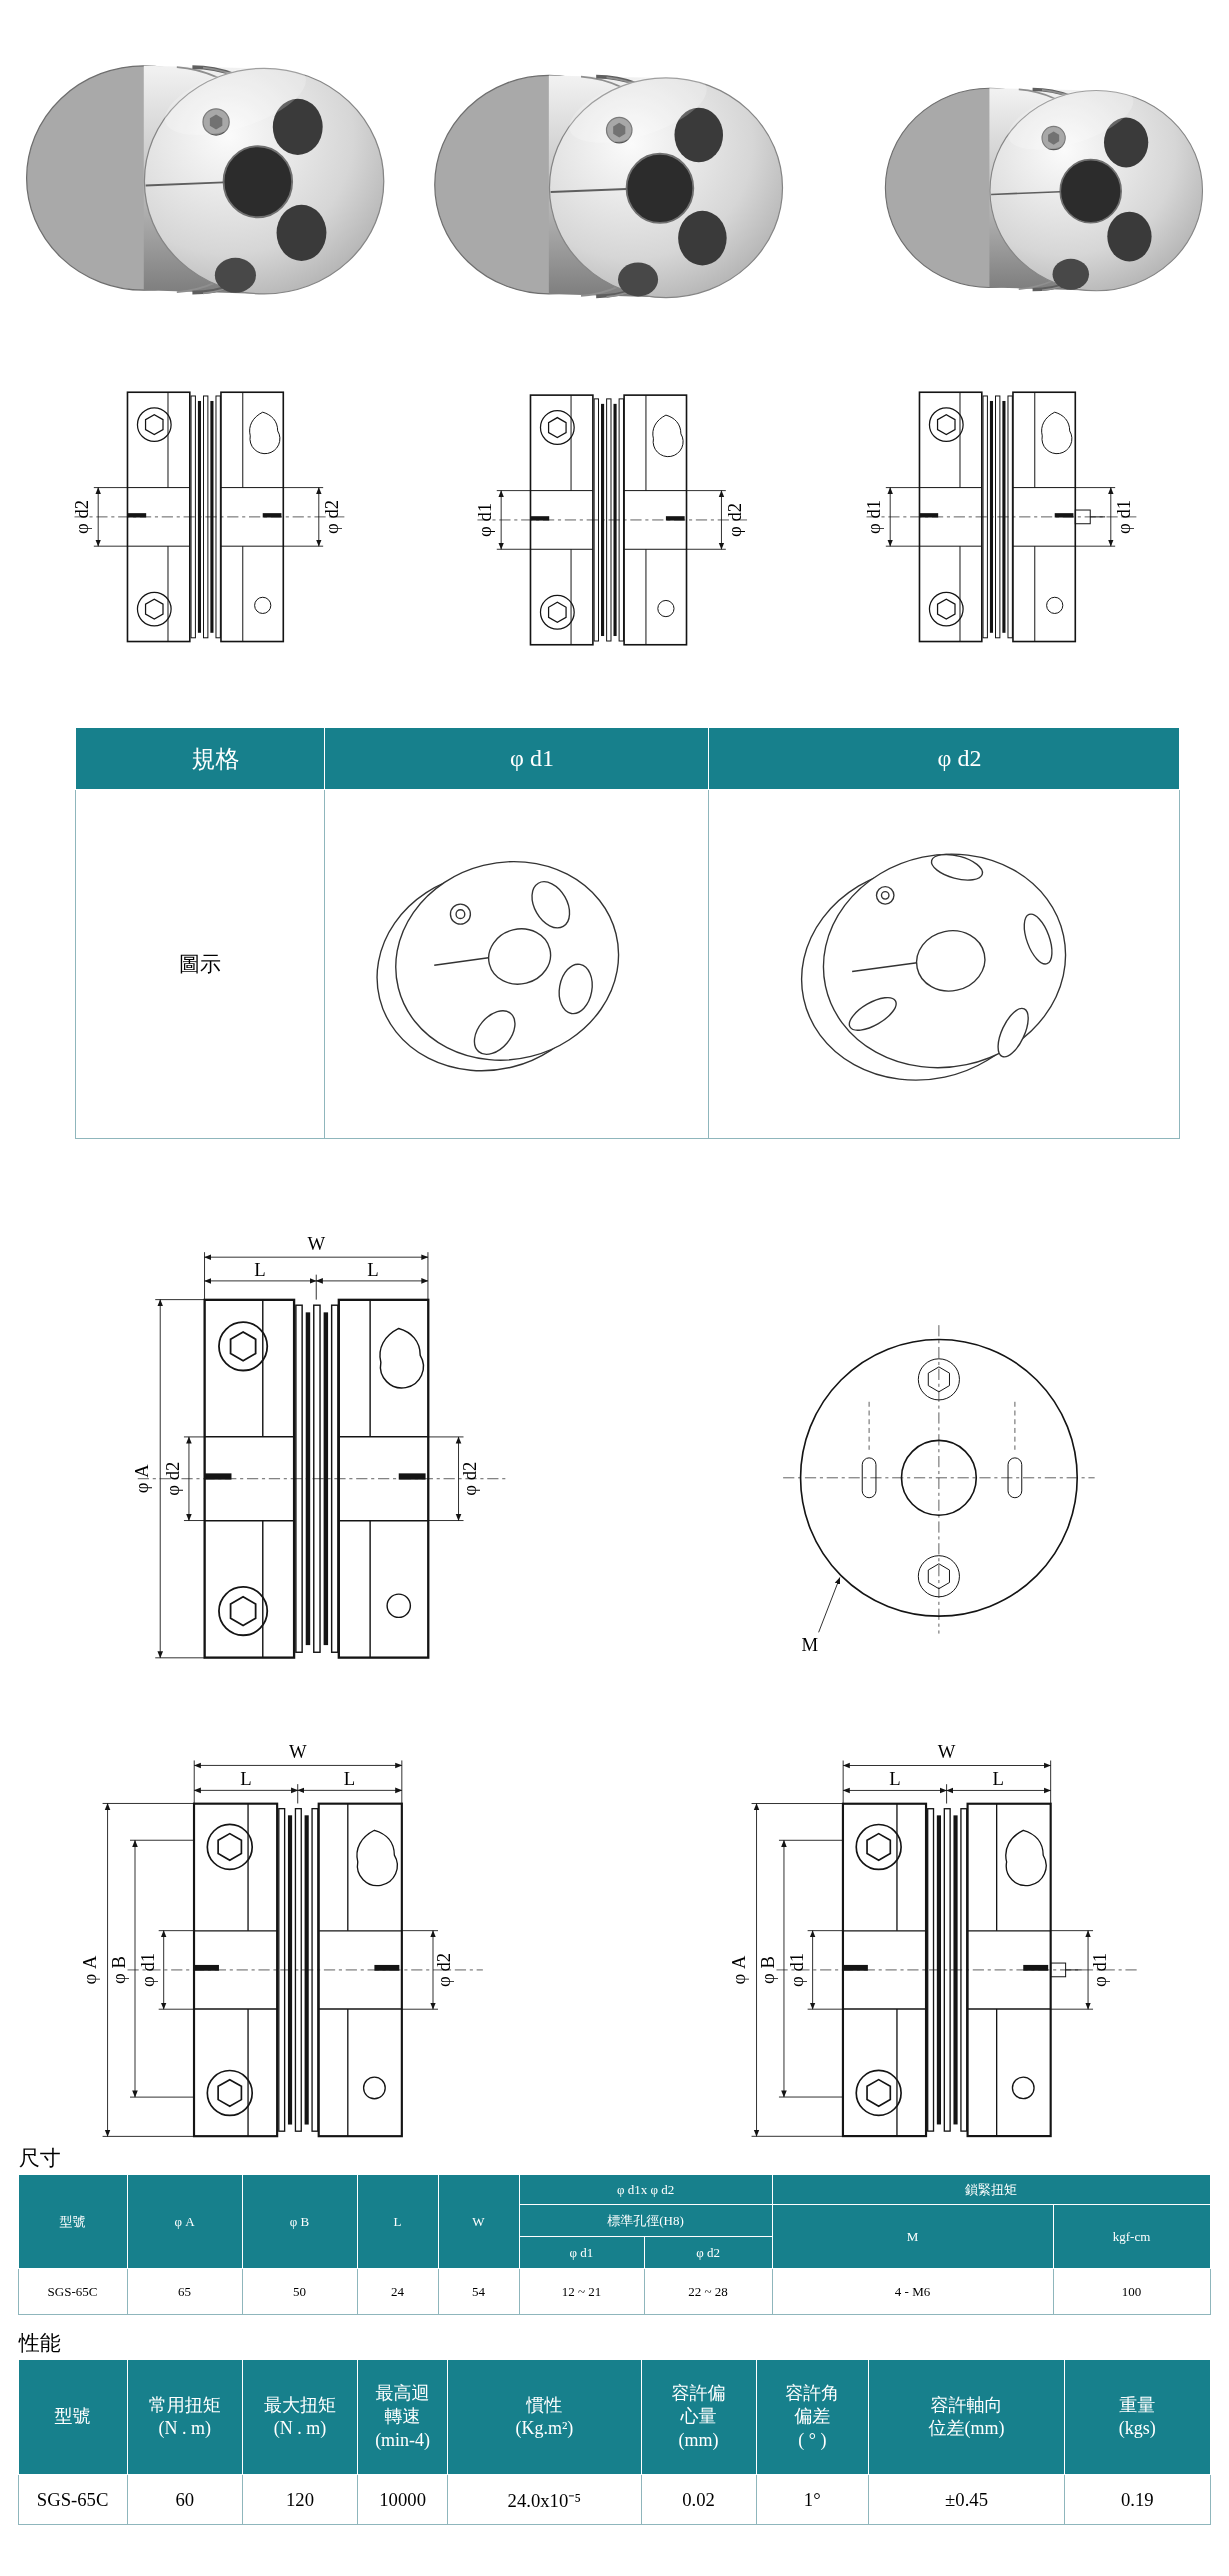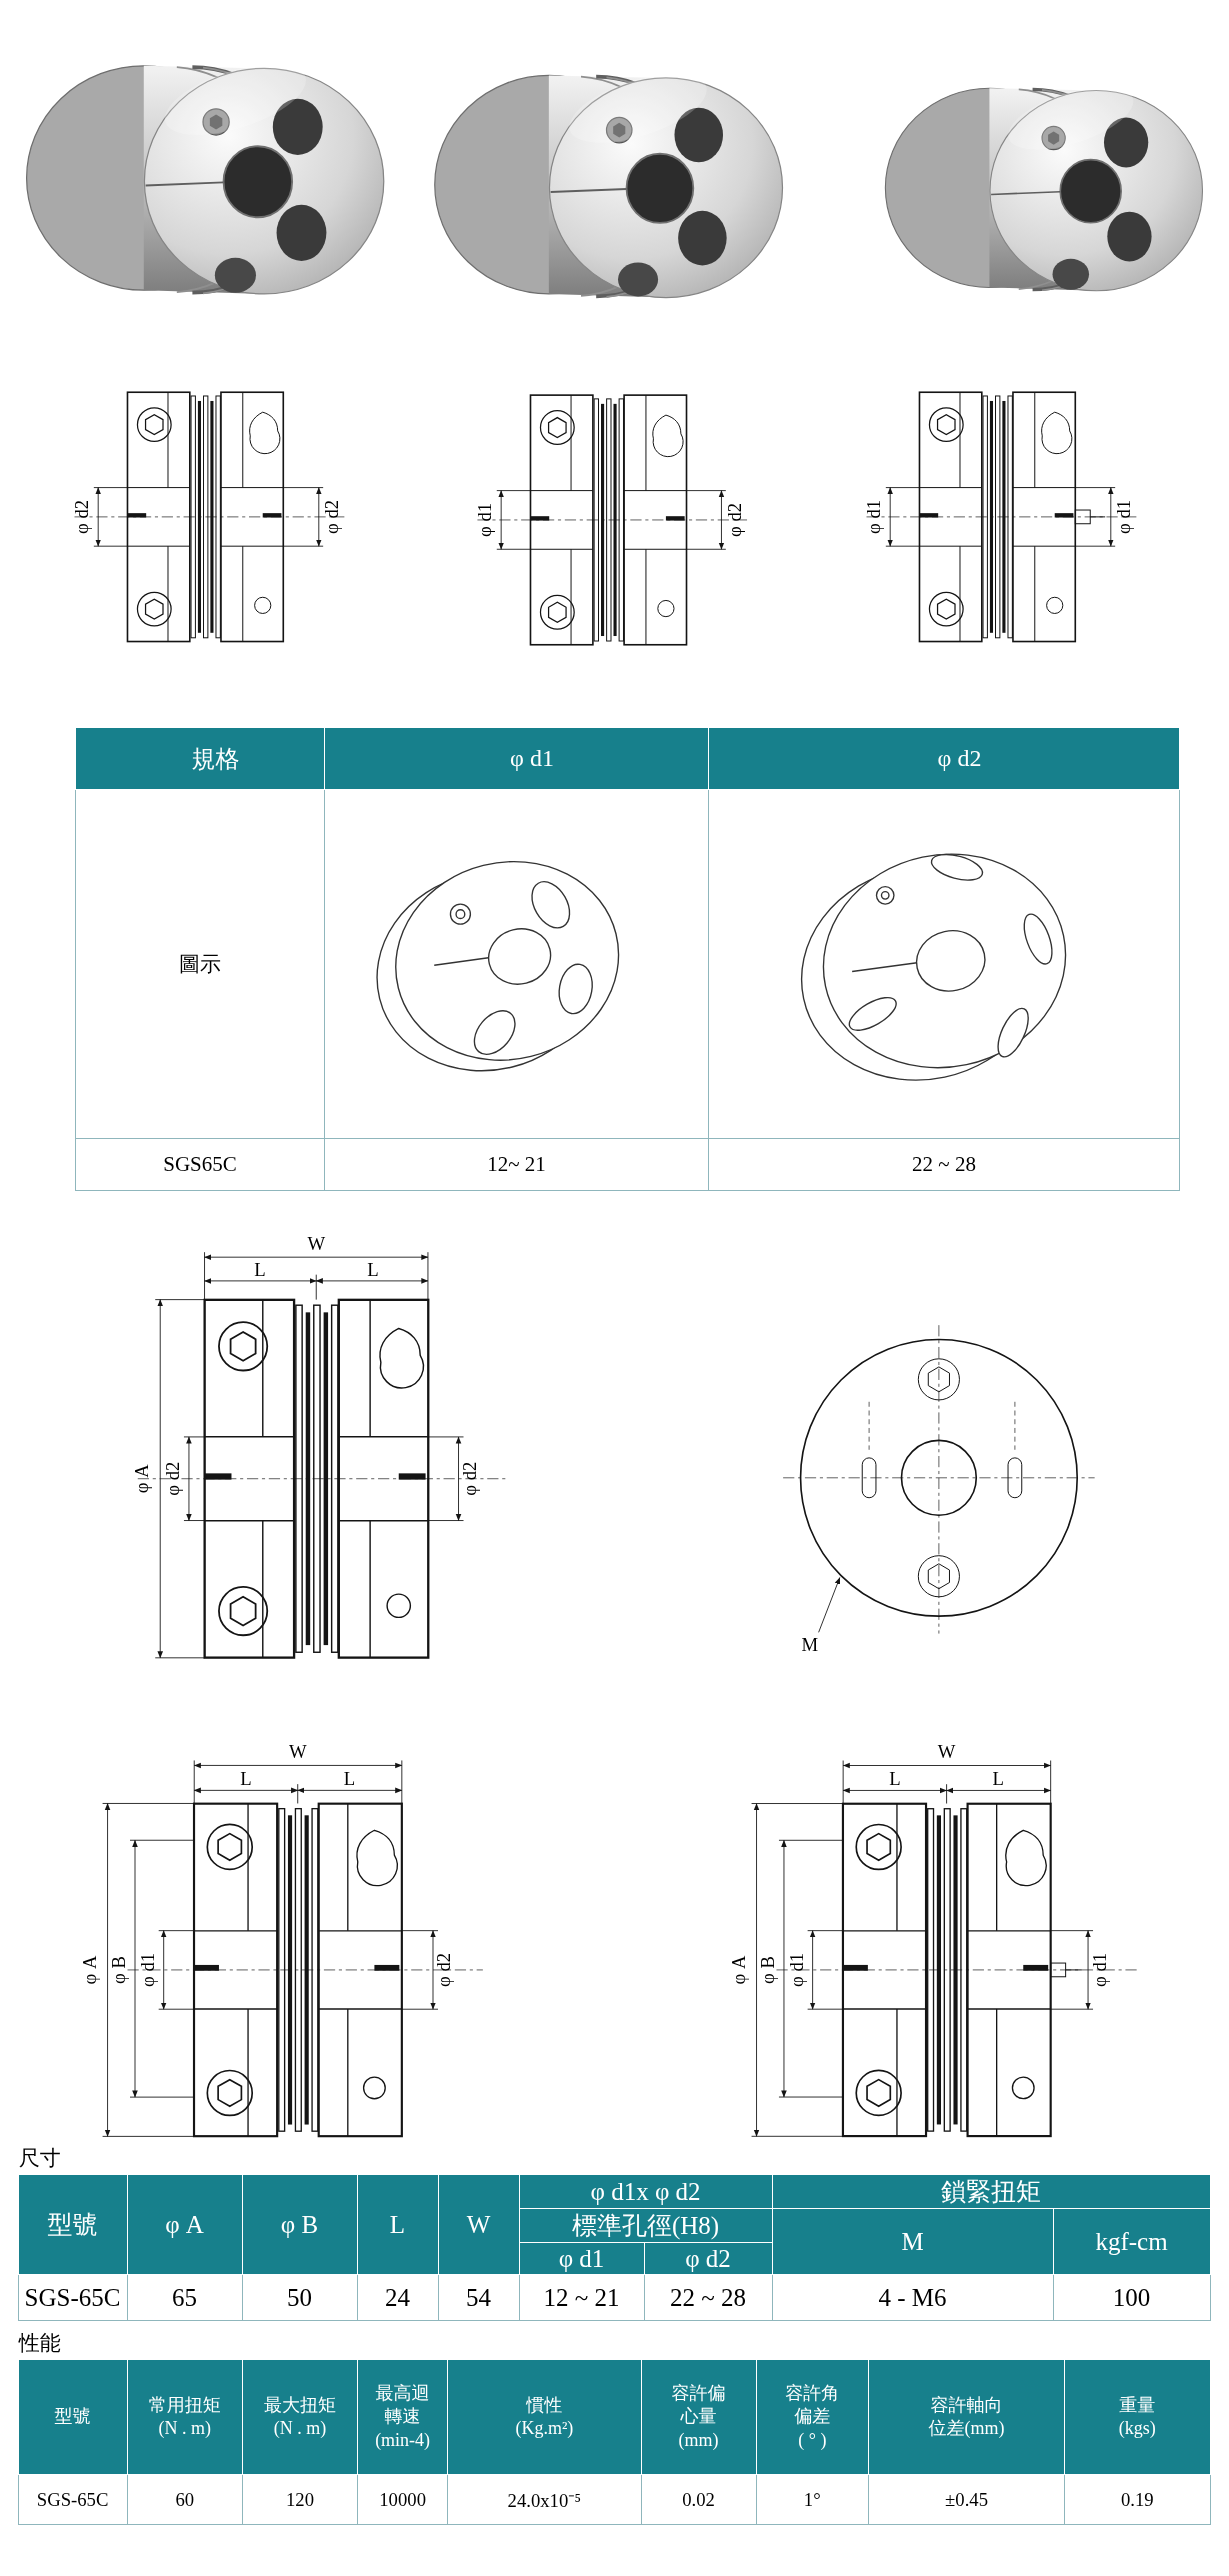--- a/index.html
+++ b/index.html
@@ -12,21 +12,21 @@
 
   table { border-collapse:collapse; table-layout:fixed; }
   .tbl { border:1.9px solid var(--accent); background:#fff; }
   .tbl th { background:var(--accent); color:#fff; font-weight:normal; text-align:center;
             vertical-align:middle; border:1.2px solid #ffffff; }
   .tbl td { background:#fff; color:#000; text-align:center; vertical-align:middle;
             border:1.2px solid #8fb6bc;margin-top:32px; }
   .spec-table th { font-size:24px;padding-left:31px; }
   .spec-table td { font-size:21px; }
   .spec-table td.illu { padding:5px 0; }
-  .size-table th, .size-table td { font-size:25px; }
+  .size-table th, .size-table td { font-size:13px; }
   .perf-table th { font-size:18px; white-space:pre-line; line-height:1.3; }
   .perf-table td { font-size:18.7px; }
 
   svg { display:block; }
   svg .ln   { fill:none; stroke:#141414; stroke-width:2.6; }
   svg .ln1  { fill:none; stroke:#141414; stroke-width:1.6; }
   svg .cl   { fill:none; stroke:#3a3a3a; stroke-width:1.3; stroke-dasharray:18 6 5 6; }
   svg .ext, svg .dim { fill:none; stroke:#141414; stroke-width:1.4; }
   svg .dash { fill:none; stroke:#3a3a3a; stroke-width:1.3; stroke-dasharray:8 6; }
   svg .dlab { font-size:30px; fill:#000; font-family:"Liberation Serif", serif; }
@@ -190,25 +190,20 @@
             <ellipse cx="430" cy="210" rx="18" ry="42" transform="rotate(-20 430 210)"></ellipse>
             <ellipse cx="390" cy="360" rx="18" ry="42" transform="rotate(25 390 360)"></ellipse>
             <ellipse cx="165" cy="330" rx="18" ry="42" transform="rotate(60 165 330)"></ellipse>
             <ellipse cx="290" cy="245" rx="55" ry="48" transform="rotate(-12 290 245)"></ellipse>
             <circle cx="185" cy="140" r="14"></circle>
             <circle cx="185" cy="140" r="6"></circle>
             <line x1="236" y1="248" x2="132" y2="262"></line>
           </g>
         </svg>
       </td>
-    </tr>
-    <tr style="height:52px">
-      <td>SGS65C</td>
-      <td>12~ 21</td>
-      <td>22 ~ 28</td>
     </tr>
   </tbody>
     </table>
 
   <svg class="abs" style="left:69px;top:1216px" width="487" height="493" viewBox="0 0 780 790">
     <line class="cl" x1="110" y1="421" x2="700" y2="421"></line>
     <use href="#side-body" x="210" y="120" width="430" height="602"></use>
     <line class="ext" x1="217" y1="134" x2="217" y2="58"></line>
     <line class="ext" x1="575" y1="134" x2="575" y2="58"></line>
     <line class="dim" x1="217" y1="66" x2="575" y2="66" marker-start="url(#mA)" marker-end="url(#mA)"></line>

